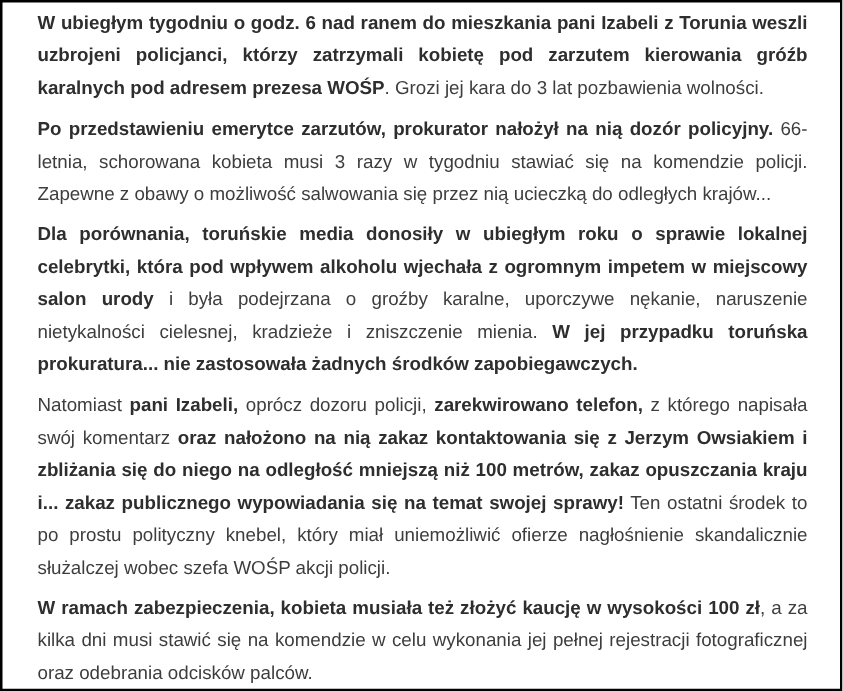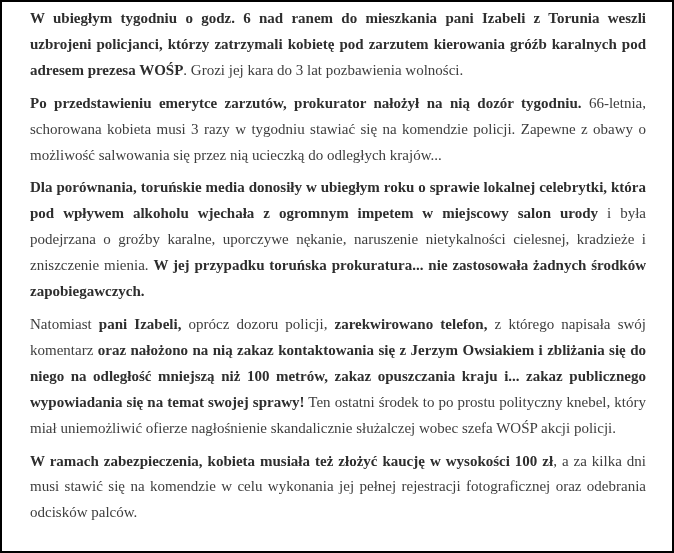--- a/index.html
+++ b/index.html
@@ -19,34 +19,33 @@
   .article {
     font-family: "Liberation Sans", "DejaVu Sans", sans-serif;
     font-size: 15px;
     line-height: 25.9px;
     color: #3d3d3d;
     text-align: justify;
   }
   .article p {
     margin: 0 0 7px 0;
     padding: 0;
-    font-family: Liberation Serif, serif;
   }
   .run {
     font-weight: 400;
   }
   .run.bold {
     font-weight: 700;
     color: #2e2e2e;
   }
 </style>
 </head>
 <body>
 
 <div class="frame">
   <div class="article">
       <p><span class="run bold">W ubiegłym tygodniu o godz. 6 nad ranem do mieszkania pani Izabeli z Torunia weszli uzbrojeni policjanci, którzy zatrzymali kobietę pod zarzutem kierowania gróźb karalnych pod adresem prezesa WOŚP</span><span class="run">. Grozi jej kara do 3 lat pozbawienia wolności.</span></p>
-      <p><span class="run bold">Po przedstawieniu emerytce zarzutów, prokurator nałożył na nią dozór tygodniu.</span><span class="run"> 66-letnia, schorowana kobieta musi 3 razy w tygodniu stawiać się na komendzie policji. Zapewne z obawy o możliwość salwowania się przez nią ucieczką do odległych krajów...</span></p>
+      <p><span class="run bold">Po przedstawieniu emerytce zarzutów, prokurator nałożył na nią dozór policyjny.</span><span class="run"> 66-letnia, schorowana kobieta musi 3 razy w tygodniu stawiać się na komendzie policji. Zapewne z obawy o możliwość salwowania się przez nią ucieczką do odległych krajów...</span></p>
       <p><span class="run bold">Dla porównania, toruńskie media donosiły w ubiegłym roku o sprawie lokalnej celebrytki, która pod wpływem alkoholu wjechała z ogromnym impetem w miejscowy salon urody</span><span class="run"> i była podejrzana o groźby karalne, uporczywe nękanie, naruszenie nietykalności cielesnej, kradzieże i zniszczenie mienia. </span><span class="run bold">W jej przypadku toruńska prokuratura... nie zastosowała żadnych środków zapobiegawczych.</span></p>
       <p><span class="run">Natomiast </span><span class="run bold">pani Izabeli,</span><span class="run"> oprócz dozoru policji, </span><span class="run bold">zarekwirowano telefon,</span><span class="run"> z którego napisała swój komentarz </span><span class="run bold">oraz nałożono na nią zakaz kontaktowania się z Jerzym Owsiakiem i zbliżania się do niego na odległość mniejszą niż 100 metrów, zakaz opuszczania kraju i... zakaz publicznego wypowiadania się na temat swojej sprawy!</span><span class="run"> Ten ostatni środek to po prostu polityczny knebel, który miał uniemożliwić ofierze nagłośnienie skandalicznie służalczej wobec szefa WOŚP akcji policji.</span></p>
       <p><span class="run bold">W ramach zabezpieczenia, kobieta musiała też złożyć kaucję w wysokości 100 zł</span><span class="run">, a za kilka dni musi stawić się na komendzie w celu wykonania jej pełnej rejestracji fotograficznej oraz odebrania odcisków palców.</span></p>
     </div>
 </div>
 
 </body></html>

